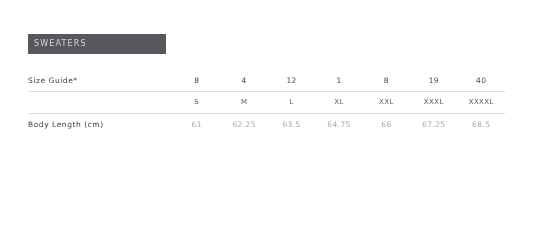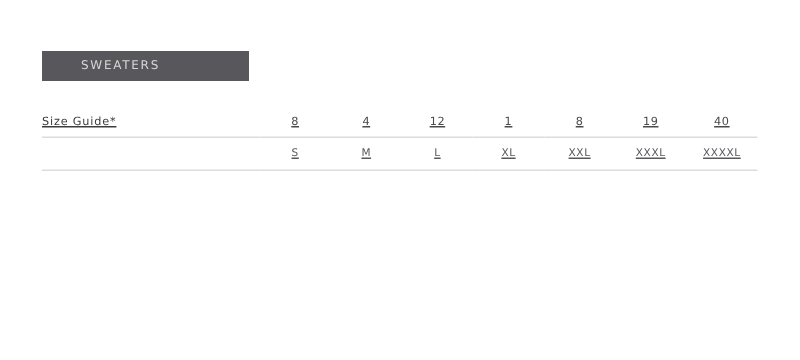--- a/index.html
+++ b/index.html
@@ -31,21 +31,21 @@
     height: 20px;
     background: #58585c;
     box-sizing: border-box;
     display: flex;
     align-items: center;
   }
   .section-header-label {
     color: #d6d6d8;
     font-size: 8px;
     letter-spacing: 1.15px;
-    padding-left: 26px;
+    padding-left: 6px;
     line-height: 1;
     white-space: nowrap;
   }
 
   
   .size-table {
     position: absolute;
     left: 28px;
     top: 70px;
     width: 477px;
@@ -84,21 +84,20 @@
   .cell-value {
     text-align: center;
     color: #a8a8ac;
     font-size: 7.5px;
     letter-spacing: 0.4px;
   }
 
   
   .rule-row td {
     border-bottom: 1px solid #dcdcdc;
-    text-decoration: underline;
   }
 </style>
 </head>
 <body>
 
 <div class="page">
 
   <div class="section-header">
     <span class="section-header-label">SWEATERS</span>
   </div>
@@ -128,16 +127,26 @@
       <tr class="rule-row">
         <td class="cell-label"></td>
         <td class="cell-size-letter">S</td>
         <td class="cell-size-letter">M</td>
         <td class="cell-size-letter">L</td>
         <td class="cell-size-letter">XL</td>
         <td class="cell-size-letter">XXL</td>
         <td class="cell-size-letter">XXXL</td>
         <td class="cell-size-letter">XXXXL</td>
       </tr>
+      <tr>
+        <td class="cell-label">Body Length (cm)</td>
+        <td class="cell-value">61</td>
+        <td class="cell-value">62.25</td>
+        <td class="cell-value">63.5</td>
+        <td class="cell-value">64.75</td>
+        <td class="cell-value">66</td>
+        <td class="cell-value">67.25</td>
+        <td class="cell-value">68.5</td>
+      </tr>
     </tbody>
   </table>
 
 </div>
 
 </body></html>

